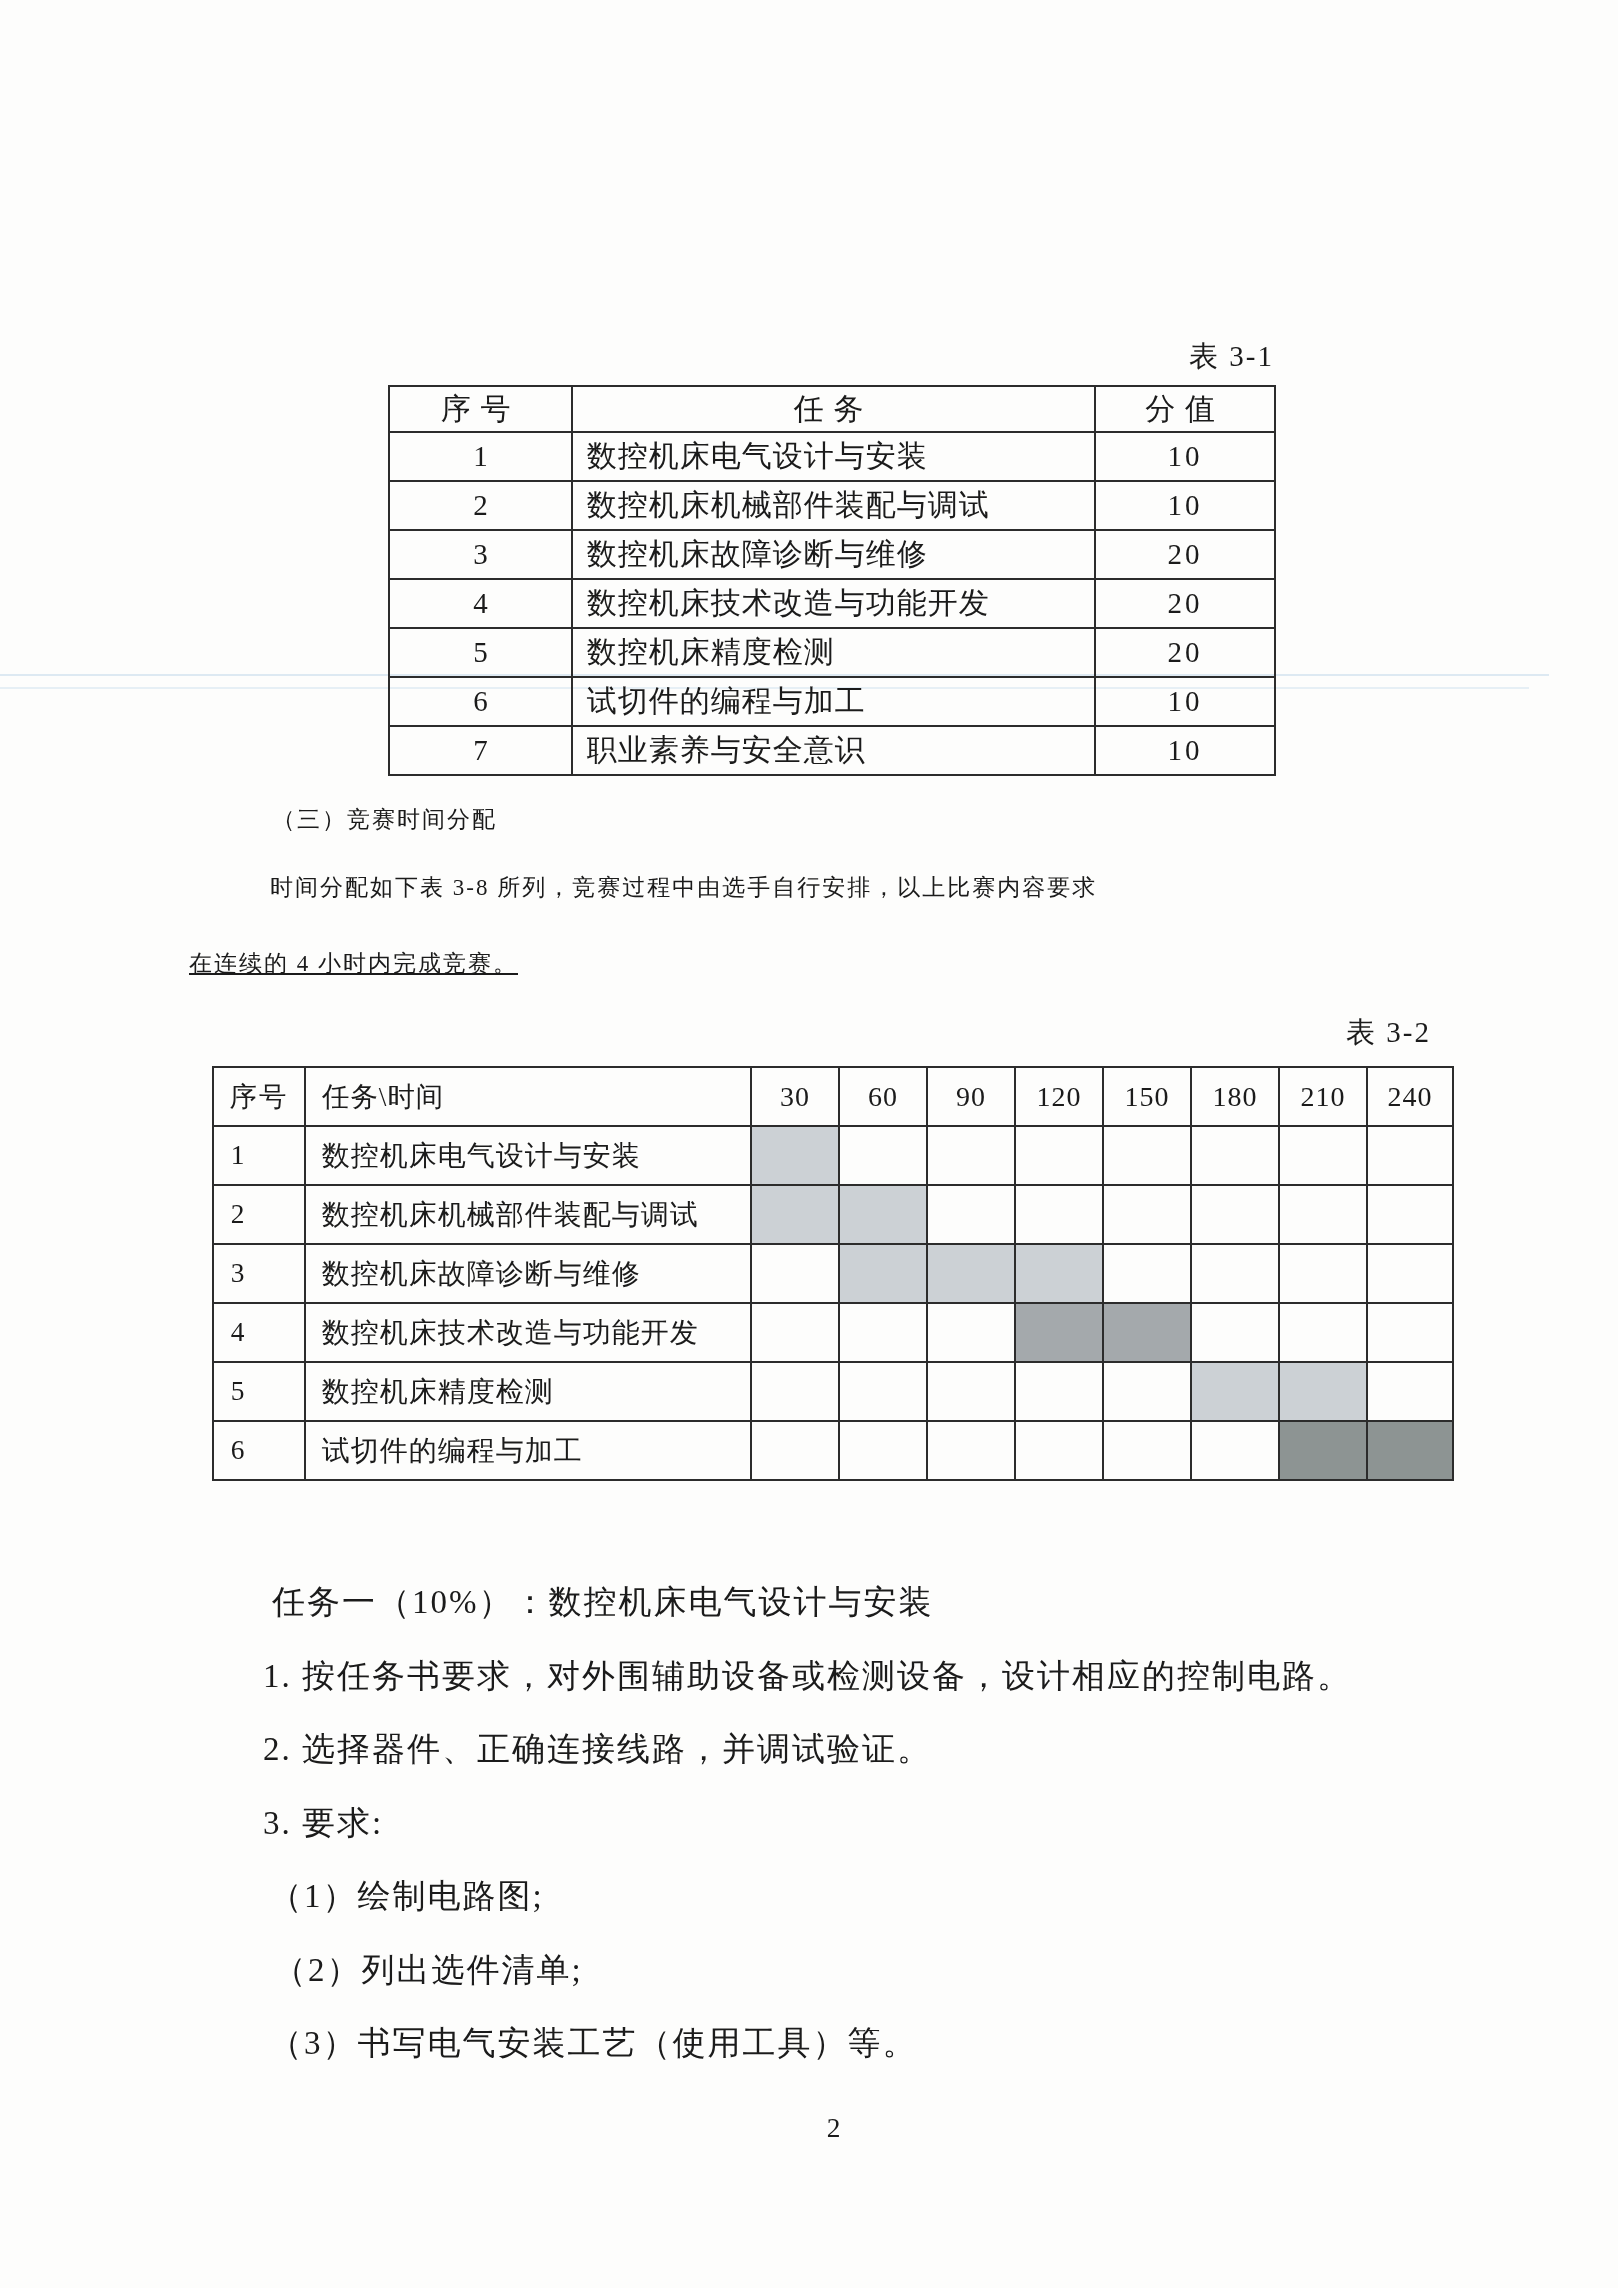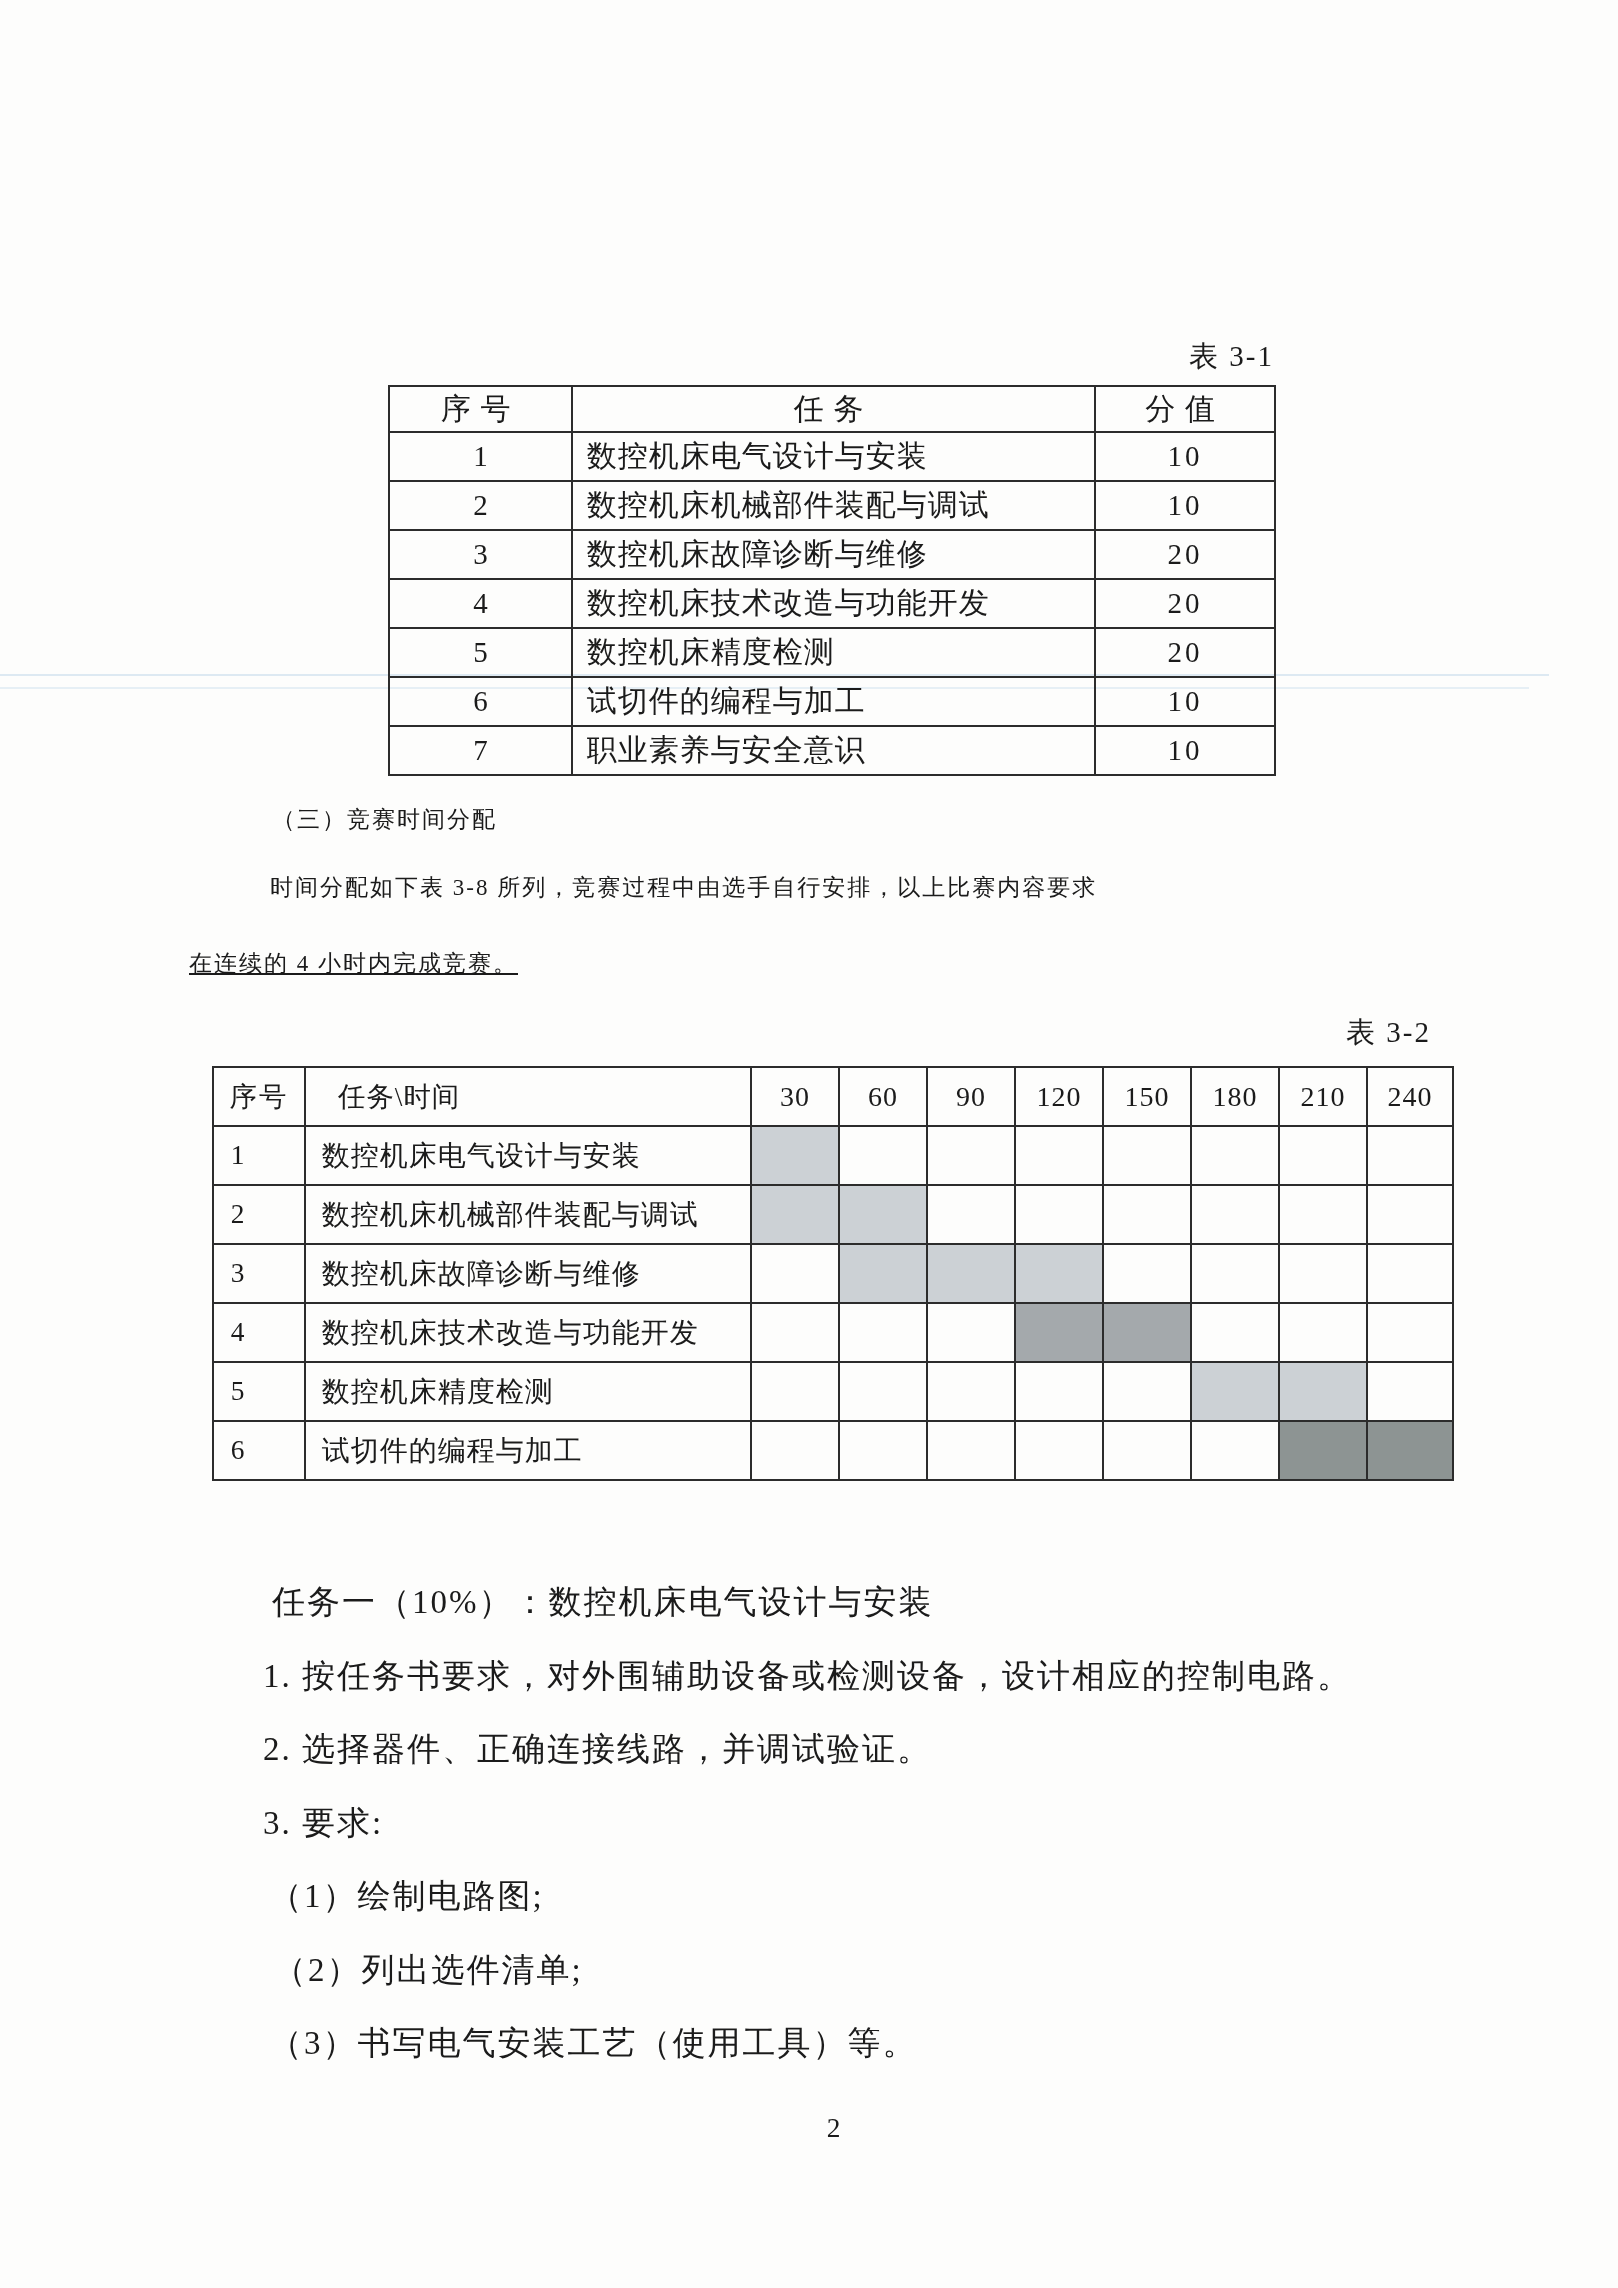--- a/index.html
+++ b/index.html
@@ -34,21 +34,21 @@
   #sec-heading { left:272px; top:804px; }
   #para-1 { left:270px; top:872px; }
   #para-2 { left:189px; top:948px;text-decoration:underline; }
 
   
   #table2 { left:212px; top:1066px; width:1242px; border:2.9px solid #2c2c2c; }
   #table2 th, #table2 td { border:2px solid #2c2c2c; font-weight:normal; }
   #table2 thead tr { height:59px; }
   #table2 tbody tr { height:59px; }
   #table2 th.h-no { font-size:27.4px; letter-spacing:2px; text-align:center; }
-  #table2 th.h-task { font-size:27.4px; letter-spacing:1px; text-align:left; padding-left:32px; }
+  #table2 th.h-task { font-size:27.4px; letter-spacing:1px; text-align:left; padding-left:16px; }
   #table2 th.h-time { font-size:28px; letter-spacing:1px; }
   #table2 td.g-no { font-size:27.4px; text-align:left; padding-left:16.7px; }
   #table2 td.g-task { font-size:28px; text-align:left; padding-left:15.7px; letter-spacing:1px; }
   #table2 td.g-cell { }
 
   
   .taskline { font-size:33px; letter-spacing:2px; white-space:nowrap; }
 
   
   #page-num { left:804px; top:2113px; width:59px; text-align:center; font-size:27.4px; }

